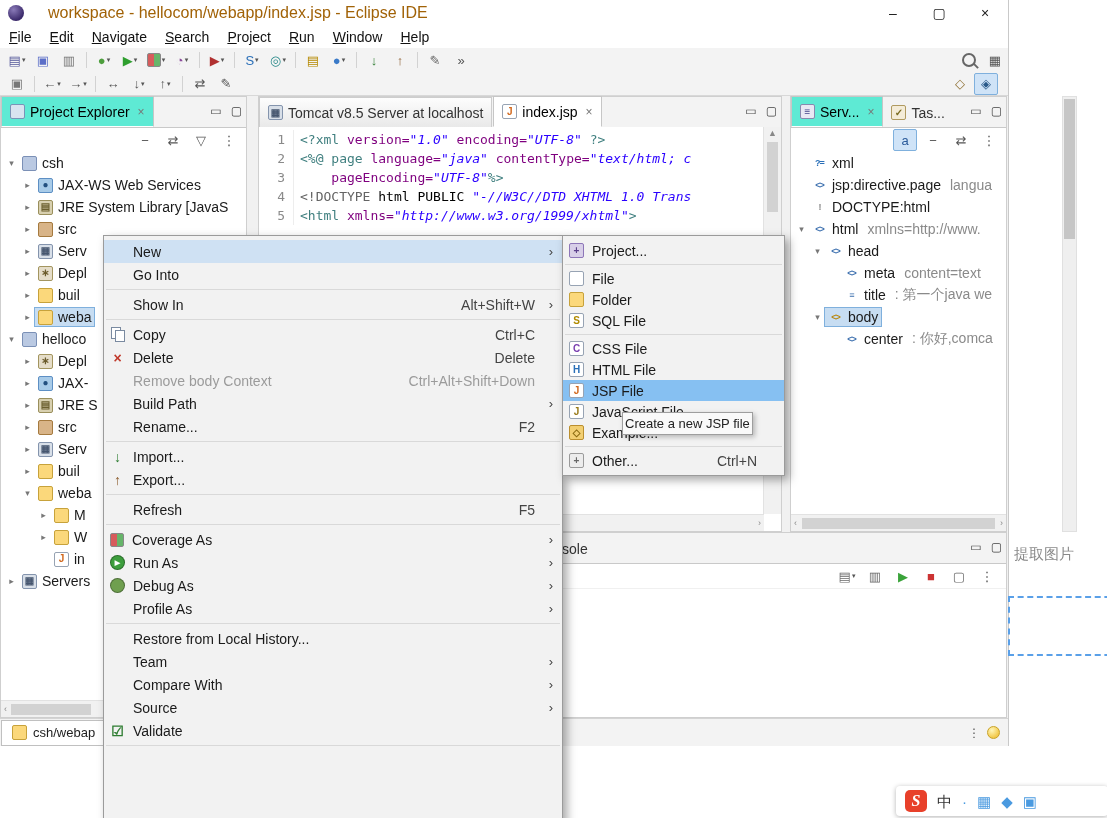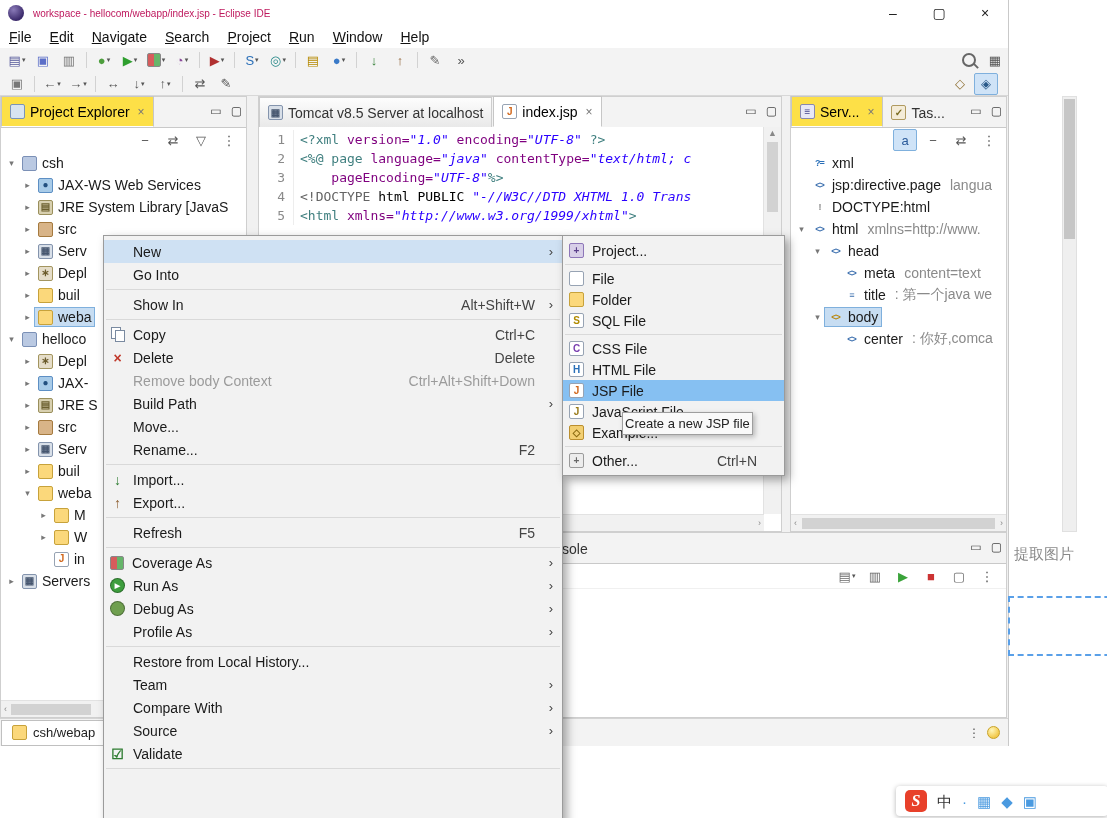--- a/index.html
+++ b/index.html
@@ -3,21 +3,21 @@
 <meta charset="utf-8">
 <style>
   html,body{margin:0;padding:0;}
   body{width:1107px;height:818px;overflow:hidden;font-family:"Liberation Sans",sans-serif;background:#fff;}
   .screen{position:relative;width:1107px;height:818px;background:#fff;overflow:hidden;}
   .eclipse{position:absolute;left:0;top:0;width:1008px;height:746px;background:#f1f1f1;border-right:1px solid #c9c9c9;}
 
   
   .titlebar{position:absolute;left:0;top:0;width:100%;height:26px;background:#fff;display:flex;align-items:center;}
   .app-icon{width:16px;height:16px;margin-left:8px;border-radius:50%;background:radial-gradient(circle at 35% 30%,#8a7ab8,#3b2a6b 70%);flex:none;}
-  .tb-title{margin-left:9px;font-size:10px;color:#be185d;}
+  .tb-title{margin-left:24px;font-size:16px;color:#a16207;}
   .win-btns{margin-left:auto;display:flex;}
   .win-btn{width:46px;height:26px;display:flex;align-items:center;justify-content:center;font-size:14px;color:#222;cursor:default;}
 
   
   .menubar{position:absolute;left:0;top:26px;width:100%;height:22px;background:#fff;display:flex;align-items:center;font-size:14px;}
   .menu-item{padding:0 9px;line-height:22px;color:#111;}
   .menu-item::first-letter{text-decoration:underline;}
 
   
   .tbrow{position:absolute;left:0;width:100%;height:24px;background:#f3f3f3;display:flex;align-items:center;padding-left:4px;box-sizing:border-box;}
@@ -51,21 +51,21 @@
 
   
   .panel{position:absolute;background:#fff;border:1px solid #cfcfcf;box-sizing:border-box;}
   #project-explorer{left:0;top:96px;width:247px;height:622px;}
   #editor{left:258px;top:96px;width:524px;height:436px;}
   #outline{left:790px;top:96px;width:217px;height:436px;}
   #console-panel{left:247px;top:532px;width:760px;height:186px;}
 
   .view-tabs{height:30px;display:flex;align-items:flex-end;background:#f3f3f3;border-bottom:1px solid #c9c9c9;position:relative;}
   .vtab{height:29px;display:flex;align-items:center;padding:0 8px;font-size:14px;color:#333;gap:5px;white-space:nowrap;}
-  .vtab.sel{background:#fde047;border:1px solid #c6c6c6;border-bottom:1px solid #fff;color:#000;}
+  .vtab.sel{background:#5eead4;border:1px solid #c6c6c6;border-bottom:1px solid #fff;color:#000;}
   .etab{background:linear-gradient(#fdfdfd,#e9e9e9);border:1px solid #cdcdcd;border-bottom:none;margin-right:1px;}
   .etab.sel{background:#fff;}
   .vtab .x{color:#777;font-size:12px;margin-left:3px;}
   .view-minmax{position:absolute;right:4px;top:7px;display:flex;gap:9px;color:#444;font-size:12px;}
 
   .pe-toolbar{height:24px;display:flex;justify-content:flex-end;align-items:center;gap:2px;padding-right:4px;background:#fff;}
 
   .tree{font-size:14px;color:#1a1a1a;}
   .trow{height:22px;display:flex;align-items:center;white-space:nowrap;}
   .chev{width:13px;color:#777;font-size:9px;text-align:center;flex:none;}
@@ -682,26 +682,20 @@
         <span class="marrow"></span>
       </div>
       <div class="mitem">
         <span class="icn blank"></span>
         <span class="mlabel">Build Path</span>
         <span class="mfill"></span>
         <span class="marrow">›</span>
       </div>
       <div class="mitem">
         <span class="icn blank"></span>
-        <span class="mlabel">Move...</span>
-        <span class="mfill"></span>
-        <span class="marrow"></span>
-      </div>
-      <div class="mitem">
-        <span class="icn blank"></span>
         <span class="mlabel">Rename...</span>
         <span class="mfill"></span>
         <span class="mshort">F2</span>
         <span class="marrow"></span>
       </div>
       <div class="msep"></div>
       <div class="mitem">
         <span class="icn i-big" style="color: rgb(46, 125, 50);">↓</span>
         <span class="mlabel">Import...</span>
         <span class="mfill"></span>

